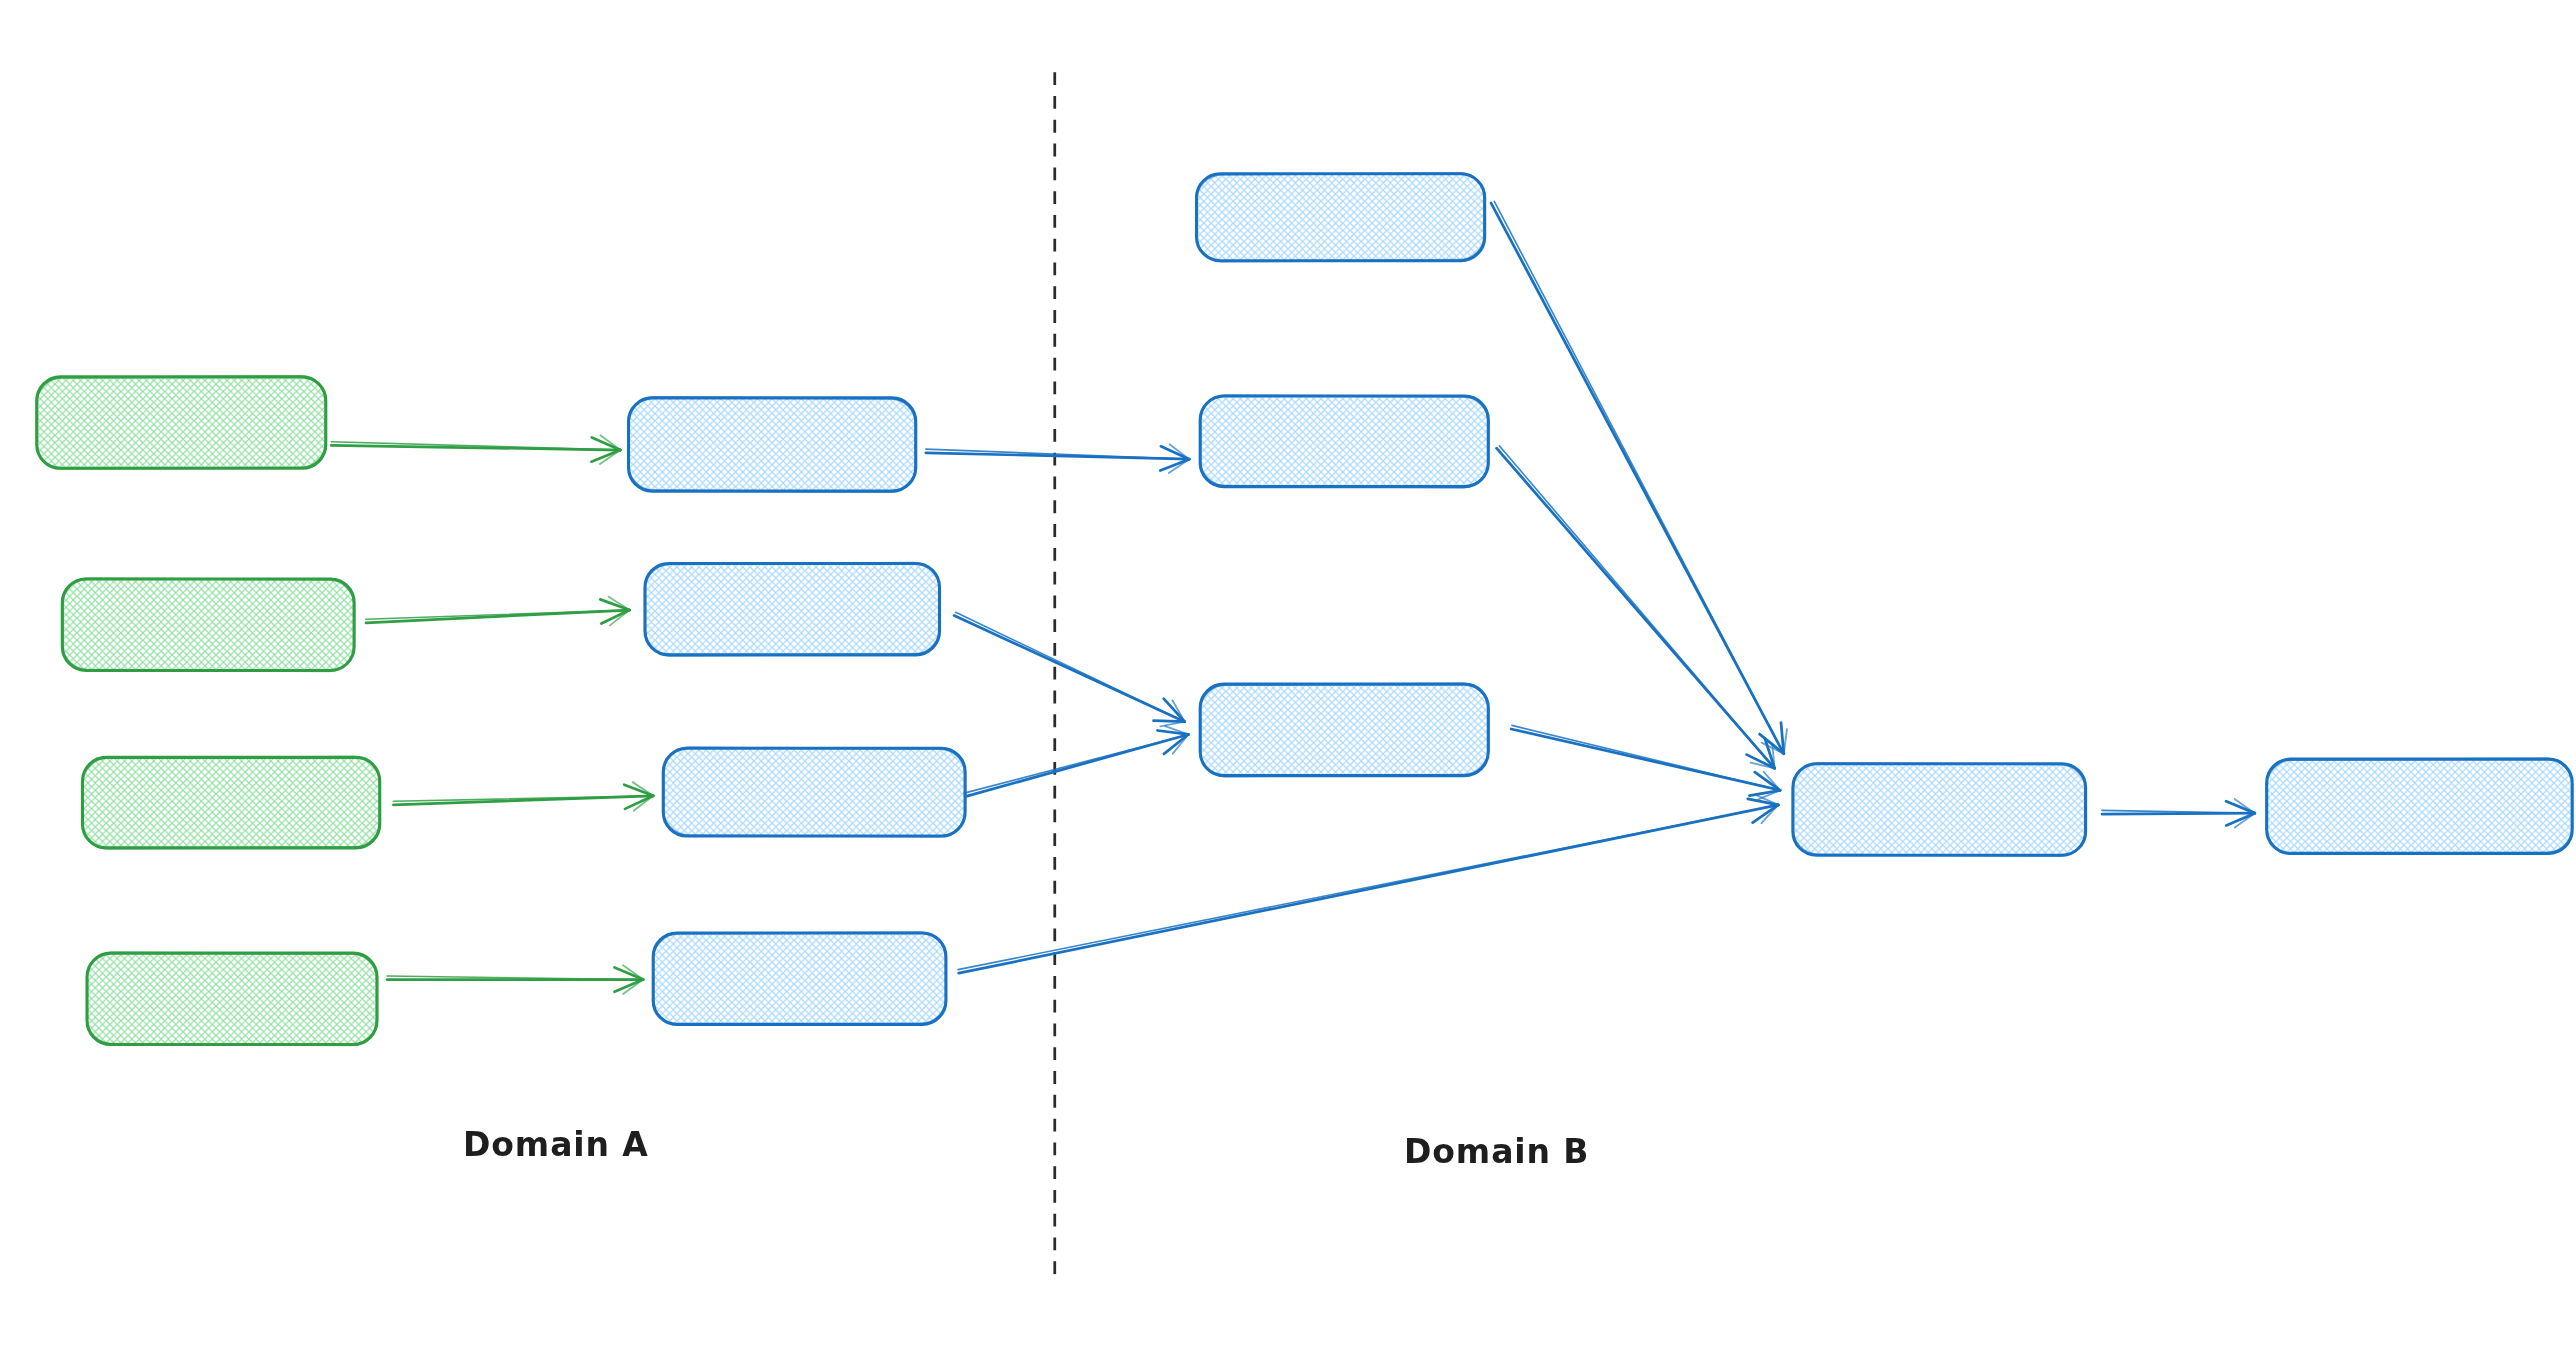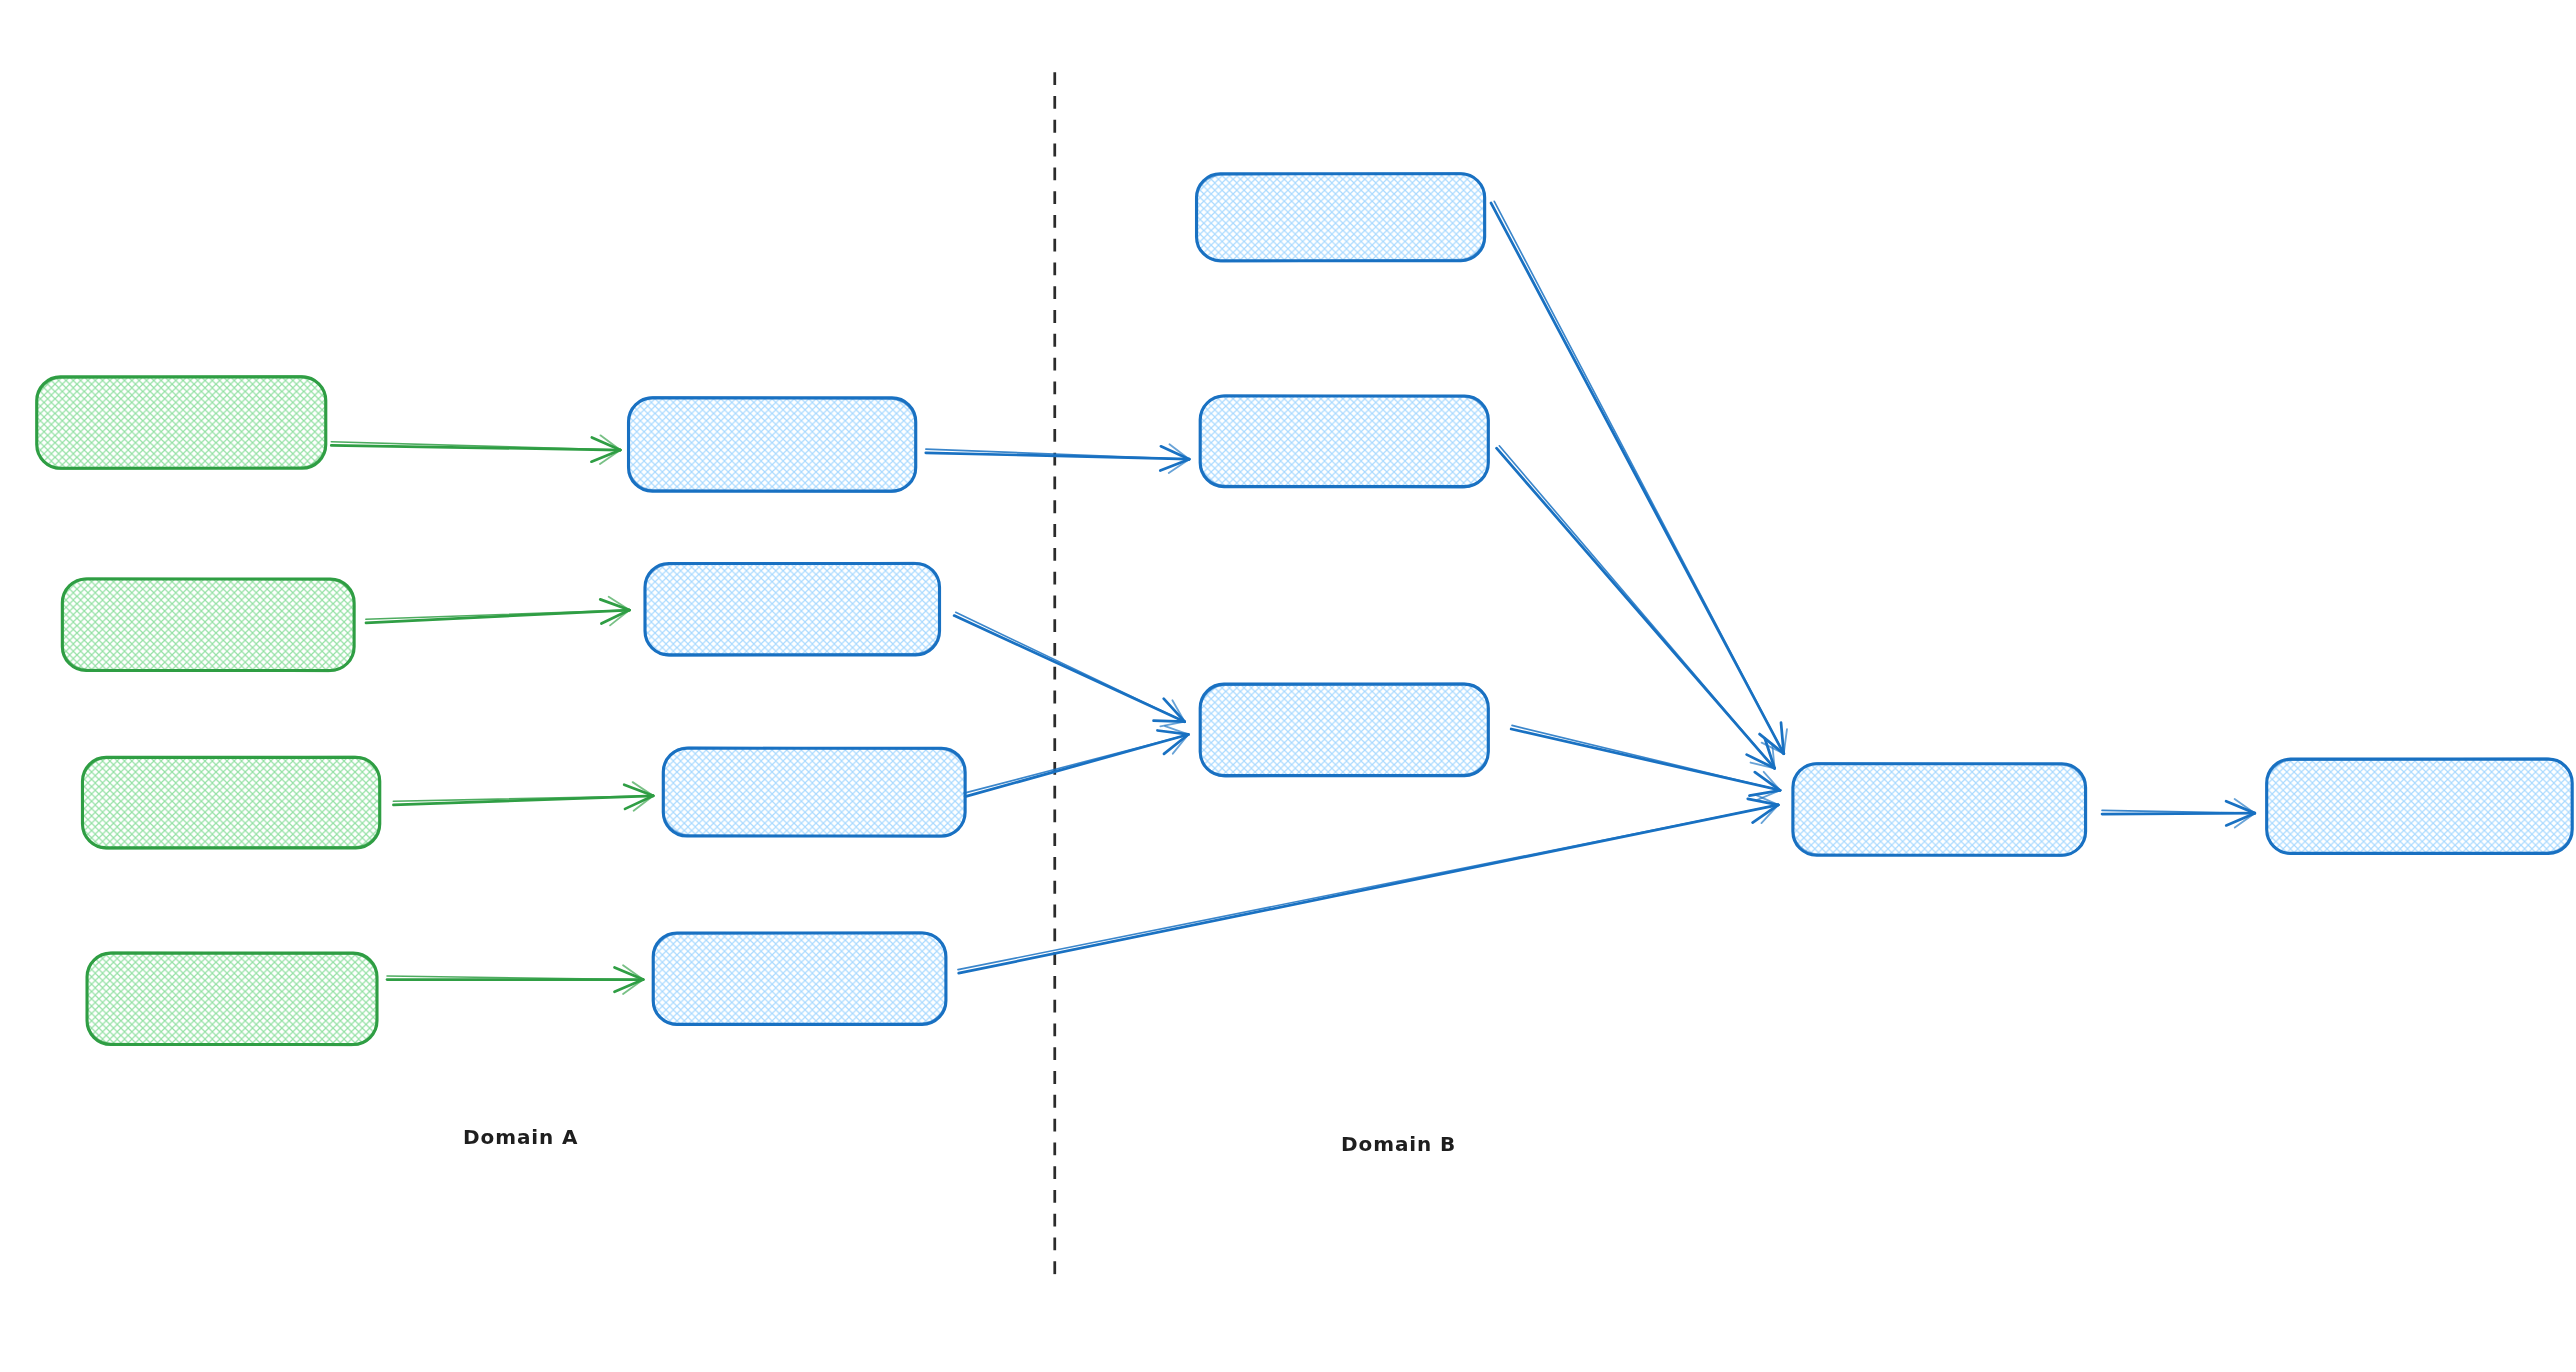--- a/index.html
+++ b/index.html
@@ -3,28 +3,28 @@
 <meta charset="utf-8">
 <style>
   html,body{margin:0;padding:0;background:#ffffff;}
   body{width:2576px;height:1372px;overflow:hidden;}
   .stage{position:relative;width:2576px;height:1372px;background:#ffffff;}
   .stage svg{position:absolute;left:0;top:0;}
   .domain-label{
     position:absolute;
     font-family:"DejaVu Sans", sans-serif;
     font-weight:600;
-    font-size:20px;
+    font-size:33px;
     letter-spacing:0.9px;
     color:#1e1e1e;
     white-space:nowrap;
     user-select:none;
   }
   .label-a{left:463px;top:1125px;}
-  .label-b{left:1341px;top:1132px;}
+  .label-b{left:1404px;top:1132px;}
 </style>
 </head>
 <body>
 
 <div class="stage">
   <svg id="diagram" width="2576" height="1372" viewBox="0 0 2816 1500" xmlns="http://www.w3.org/2000/svg">
       <defs>
         <pattern id="hatch-green" width="8" height="8" patternUnits="userSpaceOnUse">
           <path d="M-2,10 L10,-2" stroke="#8fdfa0" stroke-width="1.25" fill="none" opacity="0.95"></path>
           <path d="M-2,-2 L10,10" stroke="#8fdfa0" stroke-width="1.25" fill="none" opacity="0.95"></path>

